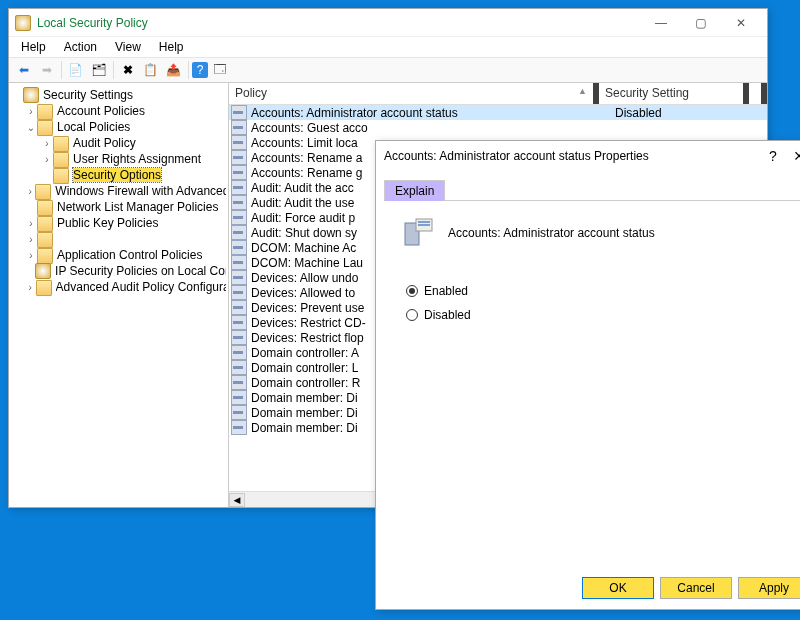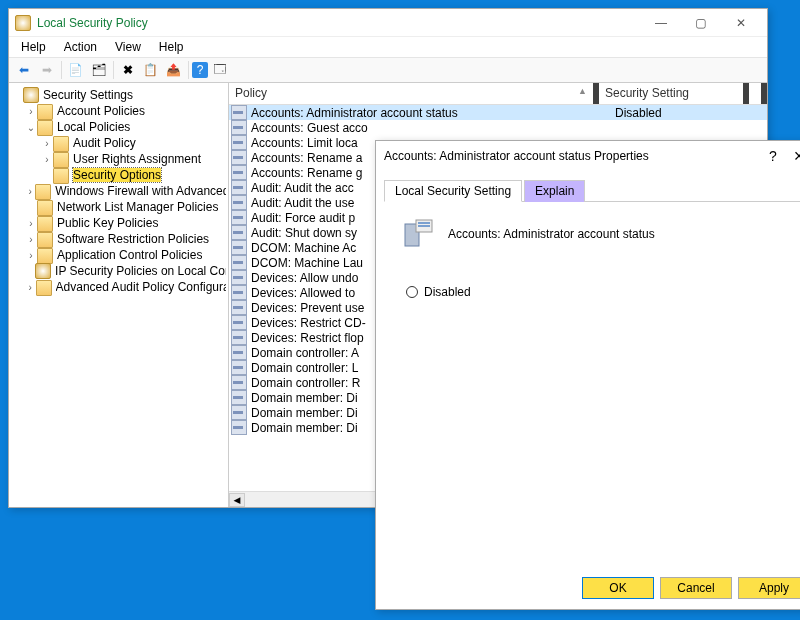--- a/index.html
+++ b/index.html
@@ -141,21 +141,20 @@
             <span class="nlabel">Network List Manager Policies</span>
           </div>
           <div class="tree-node indent1">
             <span class="exp">›</span>
             <span class="nicon folder-icon"></span>
             <span class="nlabel">Public Key Policies</span>
           </div>
           <div class="tree-node indent1">
             <span class="exp">›</span>
             <span class="nicon folder-icon"></span>
-            <span class="nlabel">Software Restriction Policies</span>
           </div>
           <div class="tree-node indent1">
             <span class="exp">›</span>
             <span class="nicon folder-icon"></span>
             <span class="nlabel">Application Control Policies</span>
           </div>
           <div class="tree-node indent1">
             <span class="exp"></span>
             <span class="nicon shield-icon"></span>
             <span class="nlabel">IP Security Policies on Local Compute</span>
@@ -302,37 +301,42 @@
 </div>
 
 <div class="window dialog">
   <div class="dlg-title">
     <span class="t">Accounts: Administrator account status Properties</span>
     <span class="btn">?</span>
     <span class="btn">✕</span>
   </div>
   <div class="tabs">
     <div class="tab-row">
-      <div class="tab active">Local Security Setting</div>
       <div class="tab inactive">Explain</div>
     </div>
     <div class="tab-body">
       <div class="prop-header">
         <span class="large-icon">
           <svg width="32" height="32">
               <rect x="3" y="6" width="14" height="22" fill="#b8c4d6" stroke="#6c83a8"></rect>
               <rect x="14" y="2" width="16" height="12" fill="#eee" stroke="#999"></rect>
               <rect x="16" y="4" width="12" height="2" fill="#7aa0d0"></rect>
               <rect x="16" y="7" width="12" height="2" fill="#7aa0d0"></rect>
             </svg>
         </span>
         <span>Accounts: Administrator account status</span>
       </div>
       <div class="radios">
         <div class="radio">
+          <span class="rb">
+              <span class="dot"></span>
+            </span>
+          <span>Enabled</span>
+        </div>
+        <div class="radio">
           <span class="rb"></span>
           <span>Disabled</span>
         </div>
       </div>
     </div>
   </div>
   <div class="dlg-buttons">
     <div class="btn-std default">OK</div>
     <div class="btn-std">Cancel</div>
     <div class="btn-std">Apply</div>

